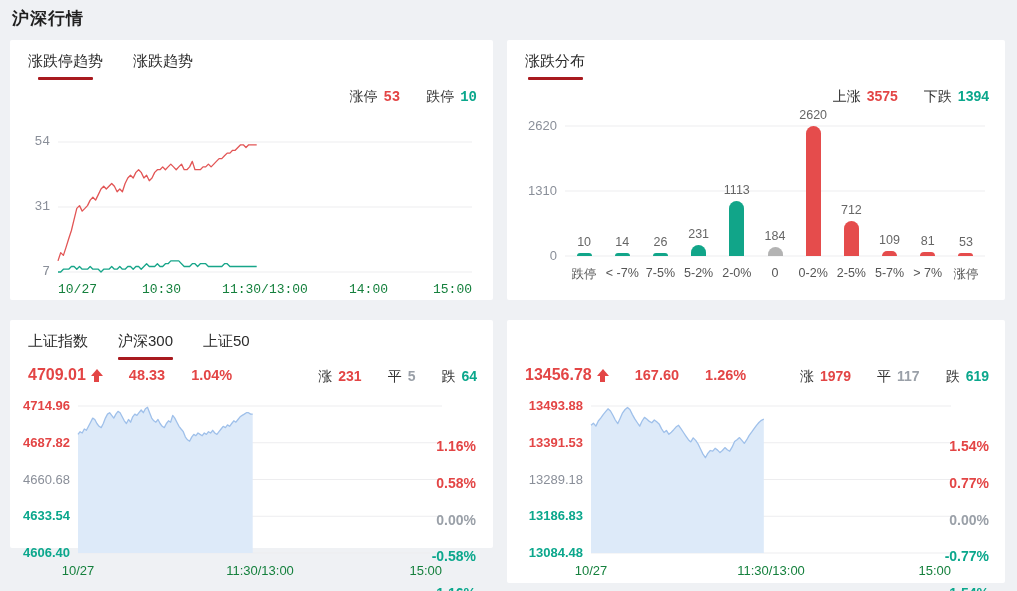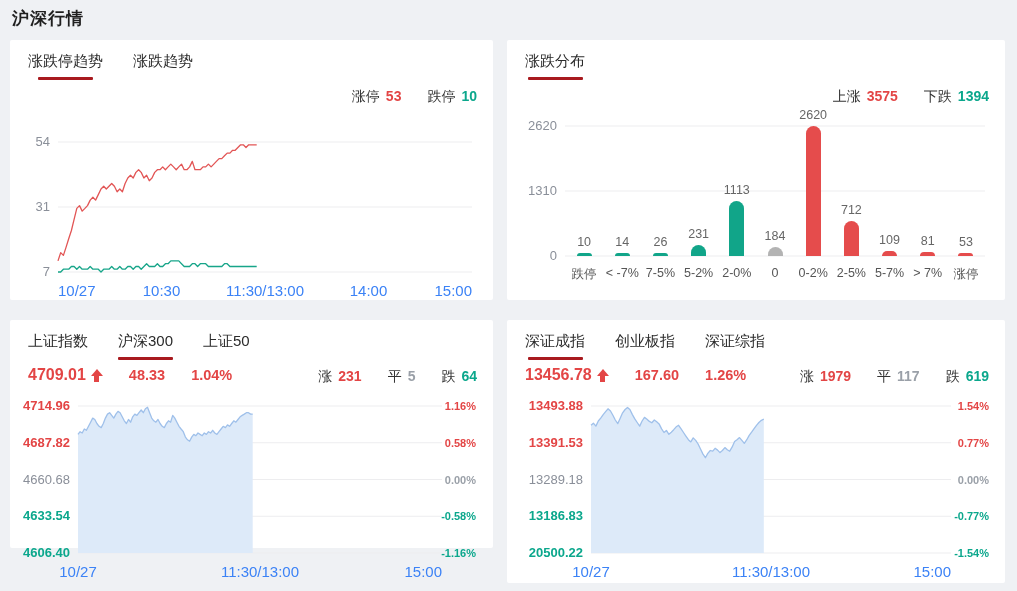--- a/index.html
+++ b/index.html
@@ -6,21 +6,21 @@
   html,body { width:1017px; height:591px; }
   body {
     background:#eff1f4;
     font-family:"Liberation Sans","DejaVu Sans",sans-serif;
     position:relative; overflow:hidden;
     color:#333;
   }
   .page-title { position:absolute; left:12px; top:7px; font-size:17px; font-weight:bold; color:#1f1f1f; letter-spacing:1px; }
 
   .panel { position:absolute; background:#ffffff; border-radius:2px; }
-  #panel-limit { left:10px;  top:40px;  width:483px; height:260px; }
+  #panel-limit { left:10px;  top:40px;  width:483px; height:260px;font-family:Liberation Mono, monospace; }
   #panel-dist  { left:507px; top:40px;  width:498px; height:260px; }
   #panel-sh    { left:10px;  top:320px; width:483px; height:228px; }
   #panel-sz    { left:507px; top:320px; width:498px; height:263px; }
 
   .tabs { position:absolute; left:18px; top:12px; display:flex; gap:30px; }
   .tab  { font-size:15px; color:#2b2b2b; cursor:pointer; }
   .tab .ul { display:block; width:55px; height:3px; background:transparent; margin:6px auto 0; border-radius:1px; }
   .tab.active .ul { background:#a81a1f; }
 
   .legend { position:absolute; right:16px; top:48px; display:flex; gap:26px; font-size:14px; }
@@ -43,22 +43,22 @@
 
   .chart { position:absolute; overflow:visible; }
   #chart-limit { left:18px; top:78px;  width:450px; height:175px;margin-top:16px; }
   #chart-dist  { left:18px; top:78px;  width:468px; height:175px; }
   #chart-sh    { left:4px;  top:78px;  width:462px; height:180px; }
   #chart-sz    { left:4px;  top:78px;  width:478px; height:180px; }
   .chart svg { position:absolute; left:0; top:0; overflow:visible; }
 
   .ytick { position:absolute; font-size:13px; color:#8a8f99; text-align:right; line-height:16px; }
   .ytick.colored { font-weight:bold; }
-  .rtick { position:absolute; font-size:11px; text-align:right; line-height:16px; font-weight:bold; }
-  .xtick { position:absolute; font-size:15px; color:#3b82f6; white-space:nowrap; }
+  .rtick { position:absolute; font-size:14px; text-align:right; line-height:16px; font-weight:bold;margin-top:40px; }
+  .xtick { position:absolute; font-size:13px; color:#15803d; white-space:nowrap; }
   .bar { position:absolute; border-radius:8px 8px 0 0; }
   .bar-val { position:absolute; font-size:12.5px; color:#666; white-space:nowrap; transform:translateX(-50%); }
   .bar-cat { position:absolute; font-size:12.5px; color:#555; white-space:nowrap; transform:translateX(-50%); }
 </style>
 </head>
 <body>
 
 <div class="page-title">沪深行情</div>
 
 <section class="panel" id="panel-limit">
@@ -217,31 +217,20 @@
       <div class="rtick" style="left: 412px; width: 50px; top: 110.25px; color: rgb(11, 167, 140);">-0.58%</div>
       <div class="ytick colored" style="left: 0px; width: 56px; top: 147px; color: rgb(11, 167, 140);">4606.40</div>
       <div class="rtick" style="left: 412px; width: 50px; top: 147px; color: rgb(11, 167, 140);">-1.16%</div>
       <div class="xtick" style="top: 165px; left: 64px; transform: translateX(-50%);">10/27</div>
       <div class="xtick" style="top: 165px; left: 246px; transform: translateX(-50%);">11:30/13:00</div>
       <div class="xtick" style="top: 165px; left: 428px; transform: translateX(-100%);">15:00</div>
     </div>
 </section>
 
 <section class="panel" id="panel-sz">
-  <div class="tabs">
-    <div class="tab active">
-      <span>深证成指</span><i class="ul"></i>
-    </div>
-    <div class="tab">
-      <span>创业板指</span><i class="ul"></i>
-    </div>
-    <div class="tab">
-      <span>深证综指</span><i class="ul"></i>
-    </div>
-  </div>
   <div class="quote">
     <span class="price">
       <span>13456.78</span>
       <span class="arrow-up">
           <i class="tri"></i>
           <i class="stem"></i>
         </span>
     </span>
     <span class="chg">167.60</span>
     <span class="pct">1.26%</span>
@@ -271,19 +260,19 @@
         <polyline points="80.0,27.3 82.4,25.2 84.9,28.1 87.3,23.0 89.7,20.2 92.2,16.6 94.6,13.7 97.0,10.8 99.5,13.0 101.9,17.3 104.3,22.0 106.8,25.6 109.2,20.2 111.6,14.8 114.1,11.5 116.5,9.4 118.9,11.5 121.4,16.6 123.8,20.9 126.2,24.5 128.7,28.1 131.1,23.0 133.5,19.4 136.0,21.2 138.4,23.4 140.8,24.8 143.3,22.0 145.7,23.8 148.1,25.9 150.6,30.9 153.0,34.5 155.4,32.4 157.9,36.3 160.3,34.2 162.7,31.7 165.2,28.8 167.6,27.3 170.1,30.9 172.5,34.5 174.9,38.1 177.4,41.7 179.8,43.9 182.2,39.9 184.7,42.4 187.1,46.0 189.5,51.0 192.0,56.1 194.4,59.7 196.8,55.4 199.3,52.5 201.7,53.2 204.1,50.3 206.6,52.1 209.0,54.6 211.4,52.5 213.9,49.6 216.3,51.8 218.7,53.2 221.2,48.9 223.6,43.5 226.0,41.7 228.5,39.6 230.9,42.4 233.3,45.3 235.8,41.7 238.2,37.4 240.6,34.2 243.1,30.6 245.5,27.3 247.9,24.5 250.4,22.3 252.8,21.2" fill="none" stroke="#9fc0ea" stroke-width="1.3" stroke-linejoin="round"></polyline>
       </svg>
       <div class="ytick colored" style="left: 0px; width: 72px; top: 0px; color: rgb(227, 69, 69);">13493.88</div>
       <div class="rtick" style="left: 428px; width: 50px; top: 0px; color: rgb(227, 69, 69);">1.54%</div>
       <div class="ytick colored" style="left: 0px; width: 72px; top: 36.75px; color: rgb(227, 69, 69);">13391.53</div>
       <div class="rtick" style="left: 428px; width: 50px; top: 36.75px; color: rgb(227, 69, 69);">0.77%</div>
       <div class="ytick" style="left: 0px; width: 72px; top: 73.5px;">13289.18</div>
       <div class="rtick" style="left: 428px; width: 50px; top: 73.5px; color: rgb(154, 160, 168);">0.00%</div>
       <div class="ytick colored" style="left: 0px; width: 72px; top: 110.25px; color: rgb(11, 167, 140);">13186.83</div>
       <div class="rtick" style="left: 428px; width: 50px; top: 110.25px; color: rgb(11, 167, 140);">-0.77%</div>
-      <div class="ytick colored" style="left: 0px; width: 72px; top: 147px; color: rgb(11, 167, 140);">20500.22</div>
+      <div class="ytick colored" style="left: 0px; width: 72px; top: 147px; color: rgb(11, 167, 140);">13084.48</div>
       <div class="rtick" style="left: 428px; width: 50px; top: 147px; color: rgb(11, 167, 140);">-1.54%</div>
       <div class="xtick" style="top: 165px; left: 80px; transform: translateX(-50%);">10/27</div>
       <div class="xtick" style="top: 165px; left: 260px; transform: translateX(-50%);">11:30/13:00</div>
       <div class="xtick" style="top: 165px; left: 440px; transform: translateX(-100%);">15:00</div>
     </div>
 </section>
 
 </body></html>

